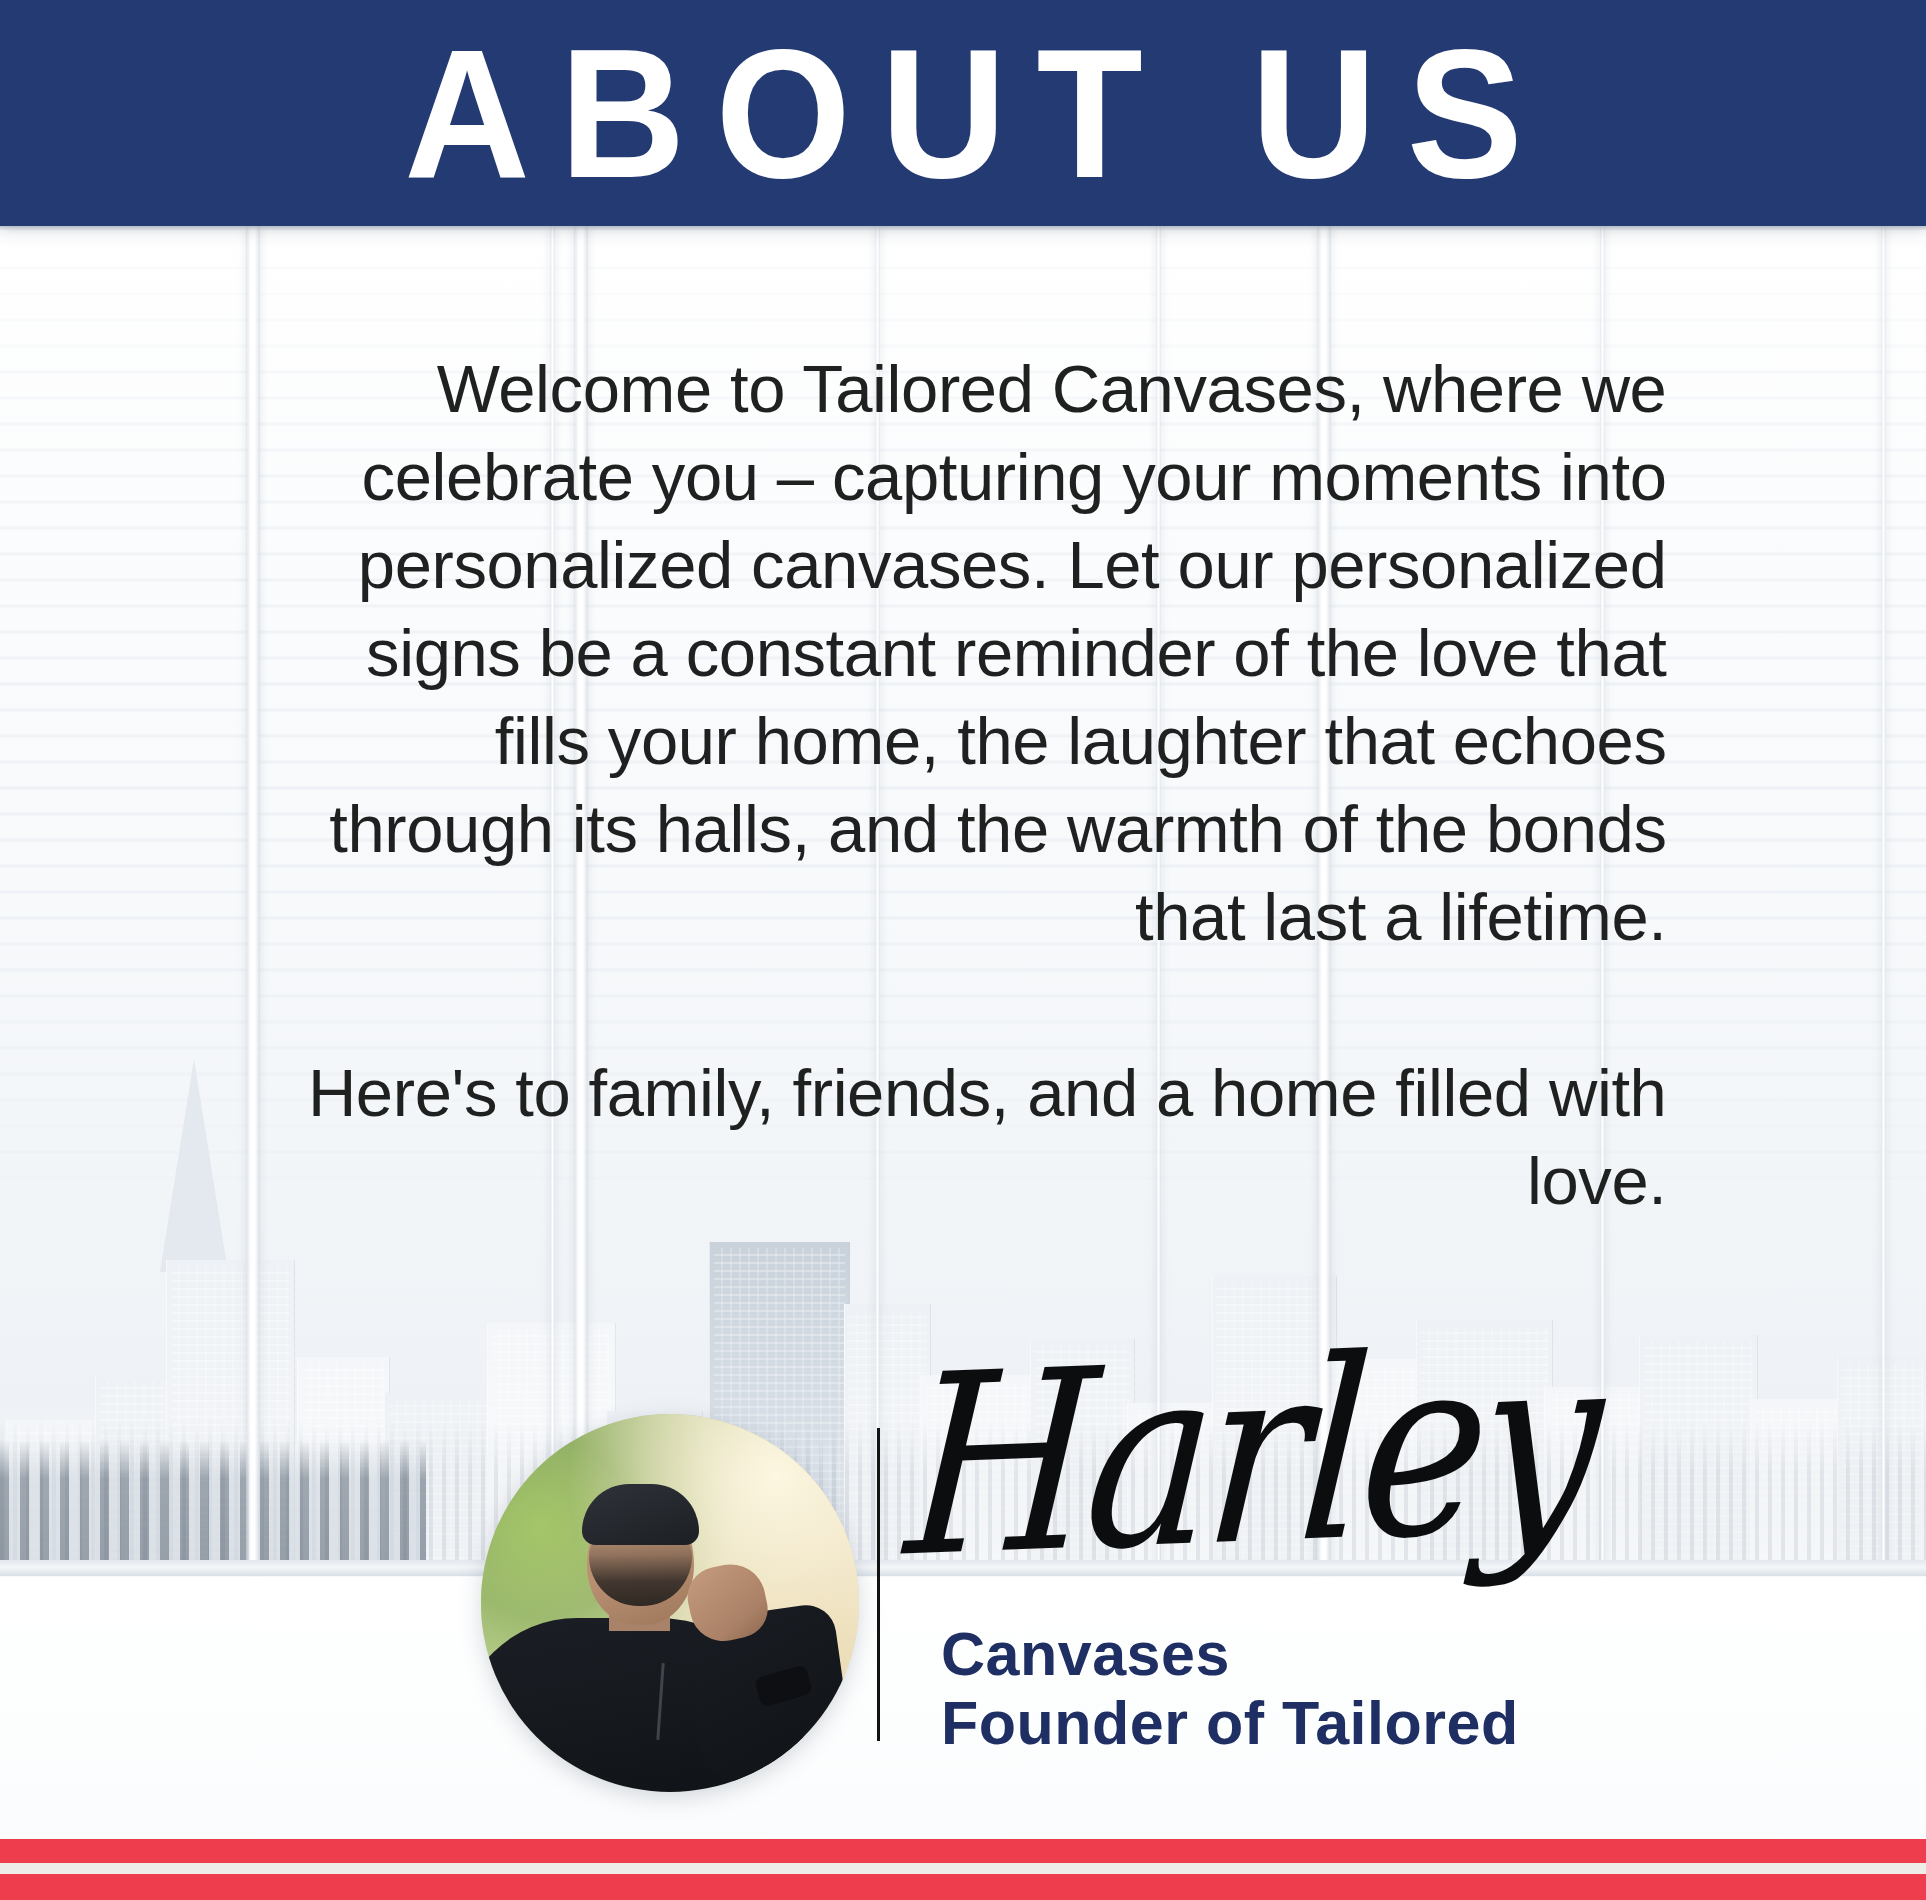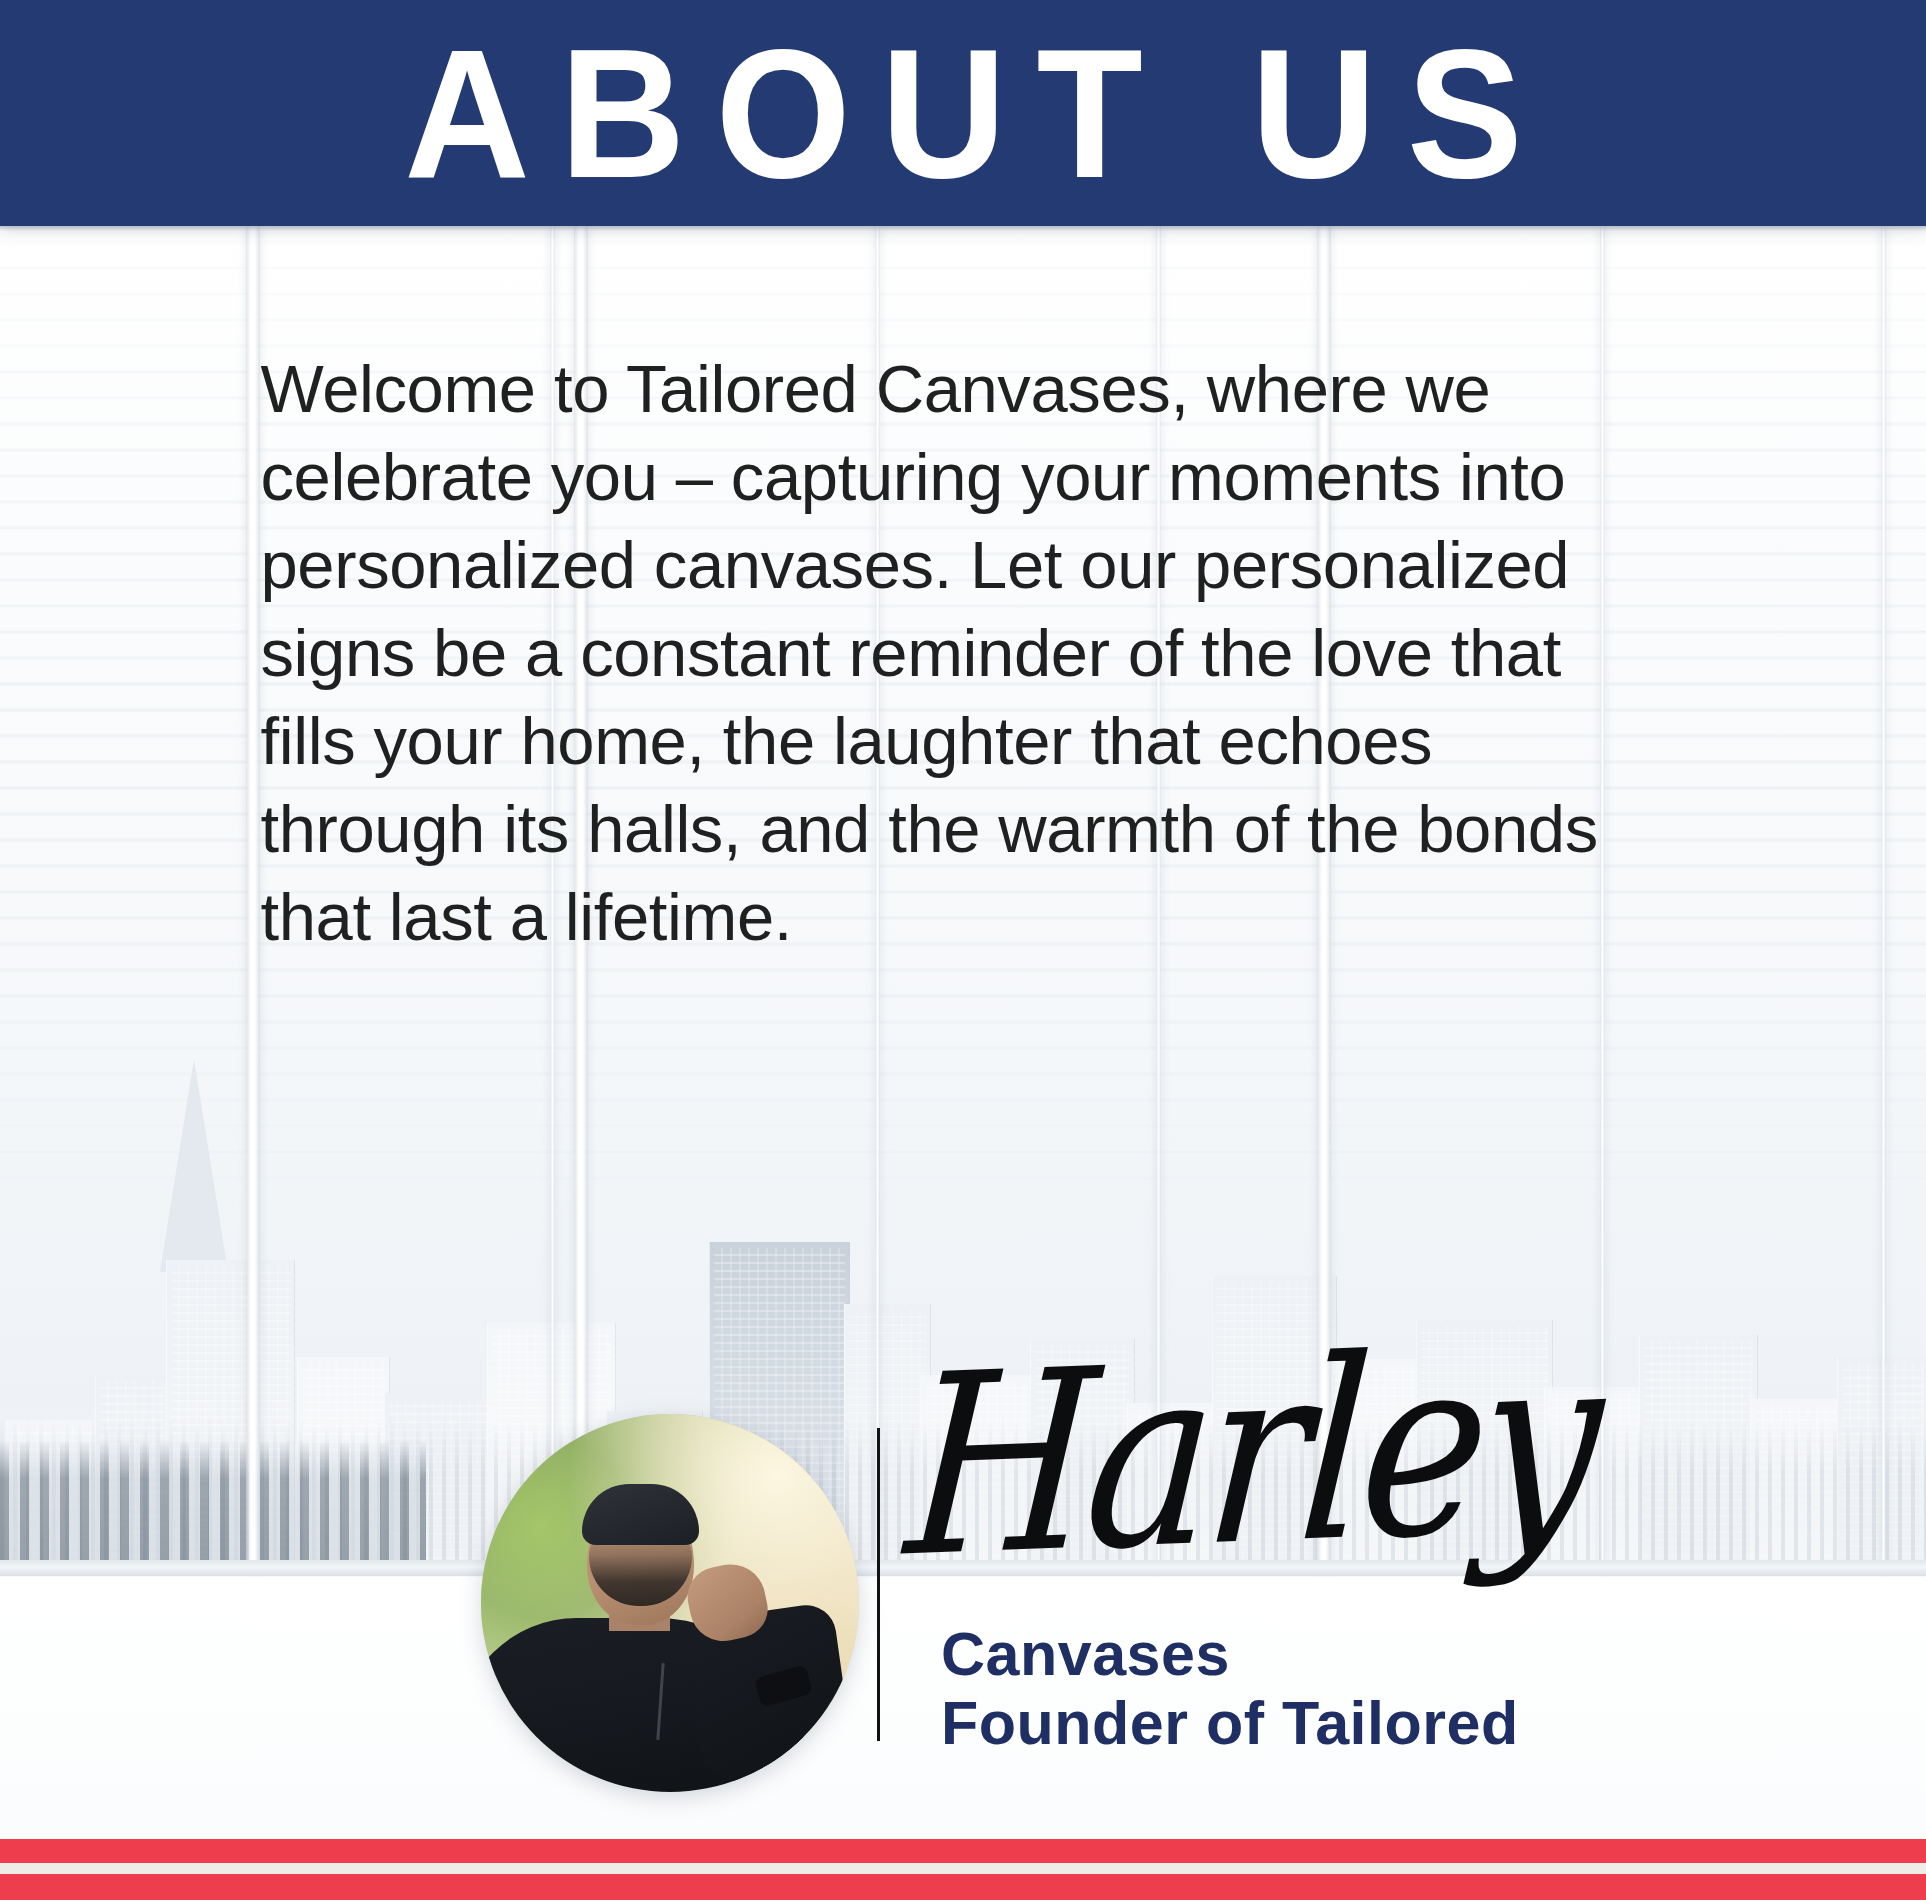--- a/index.html
+++ b/index.html
@@ -183,21 +183,21 @@
     z-index: 5;
   }
 
   
   .copy {
     position: absolute;
     left: 50%;
     transform: translateX(-50%);
     top: 345px;
     width: 1406px;
-    text-align: left;
+    text-align: right;
     color: #1f2121;
     font-family: "Liberation Sans", sans-serif;
     font-size: 67px;
     line-height: 88px;
     font-weight: 400;
     z-index: 4;
     letter-spacing: -0.4px;
   }
   .copy p { margin: 0; }
   .copy p.para-gap { margin-top: 88px; }
@@ -406,20 +406,21 @@
     <div class="floor"></div>
   </div>
 
   <div class="header-bar">
     <div class="header-title">ABOUT US</div>
   </div>
   <div class="header-underline"></div>
 
   <div class="copy">
     <p>Welcome to Tailored Canvases, where we celebrate you – capturing your moments into personalized canvases. Let our personalized signs be a constant reminder of the love that fills your home, the laughter that echoes through its halls, and the warmth of the bonds that last a lifetime.</p>
+    <p class="para-gap">Here's to family, friends, and a home filled with love.</p>
   </div>
 
   <div class="avatar">
     <div class="photo">
       <div class="torso"></div>
       <div class="arm"></div>
       <div class="neck"></div>
       <div class="head"></div>
       <div class="beard"></div>
       <div class="hair"></div>

